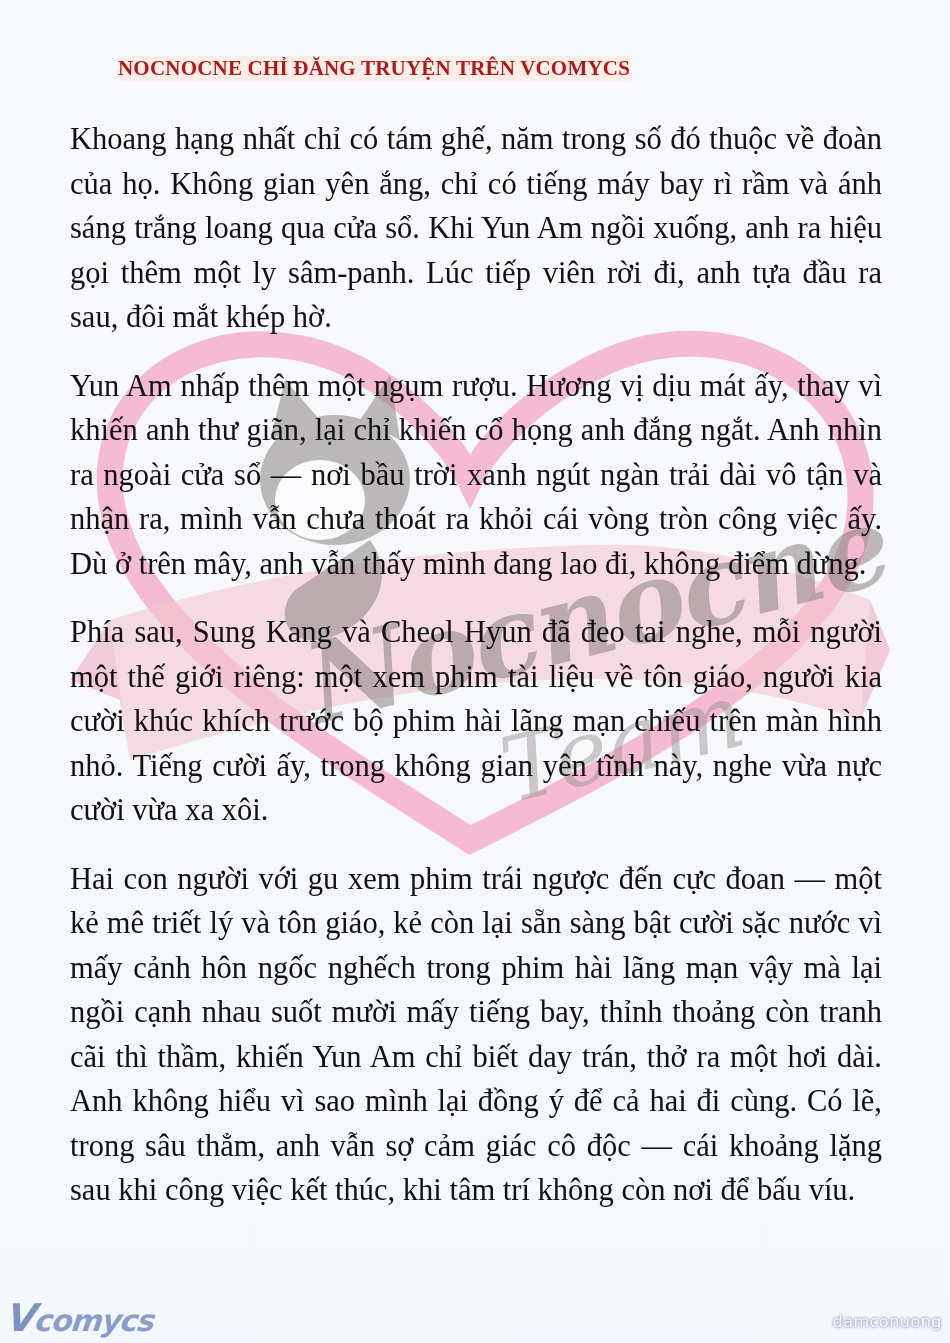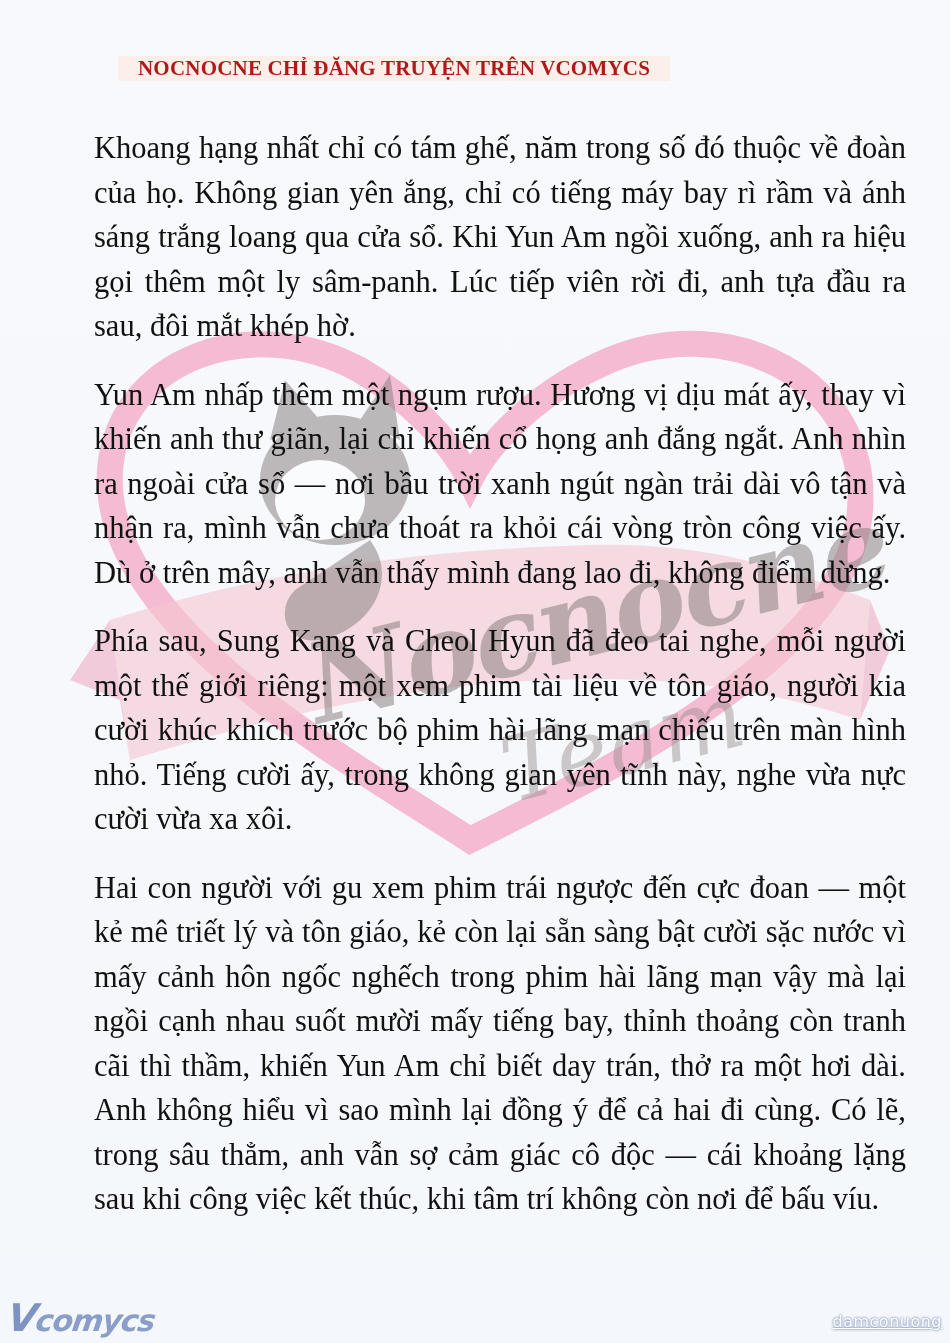--- a/index.html
+++ b/index.html
@@ -21,41 +21,41 @@
     .wm-text-sub {
       position: absolute; left: 430px; top: 370px;
       font-family: "DejaVu Serif", serif; font-style: italic;
       font-size: 90px; color: rgba(150,140,140,0.45); transform: rotate(-14deg);
     }
 
     .header {
       position: absolute; left: 118px; top: 56px;
       font-family: "Liberation Serif", serif; font-weight: bold; font-size: 21px;
       color: #b0191a; letter-spacing: 0.2px;
-      background: rgba(255,230,215,0.55); padding: 0 20px;
+      background: rgba(255,230,215,0.55); padding: 0 0;
     }
 
-    .content { position: absolute; left: 70px; top: 126px; width: 812px; margin-left: 24px; }
+    .content { position: absolute; left: 70px; top: 117px; width: 812px; }
     .para {
       margin: 0 0 24px 0;
       font-size: 30.5px; line-height: 44.5px; color: #111;
       text-align: justify; text-align-last: left;
     }
 
     .footer-logo {
       position: absolute; left: 8px; top: 1296px;
       font-family: "DejaVu Sans", sans-serif; font-style: italic; font-weight: bold;
       font-size: 30px; color: #8a9ec9; letter-spacing: -1px;
       transform: skewX(-8deg);
     }
     .footer-logo .v { font-size: 38px; color: #7d93c4; }
     .footer-watermark {
       position: absolute; right: 8px; top: 1312px;
       font-family: "DejaVu Sans", sans-serif; font-size: 16px; color: #fff;
-      text-shadow: 0 0 3px #7f8fb8, 0 0 2px #7f8fb8; letter-spacing: 0.5px; text-decoration: underline;
+      text-shadow: 0 0 3px #7f8fb8, 0 0 2px #7f8fb8; letter-spacing: 0.5px;
     }
   </style>
 </head>
 <body>
 
 <div class="page">
 
   <div class="watermark">
     <svg width="820" height="580" viewBox="0 0 820 580">
 

